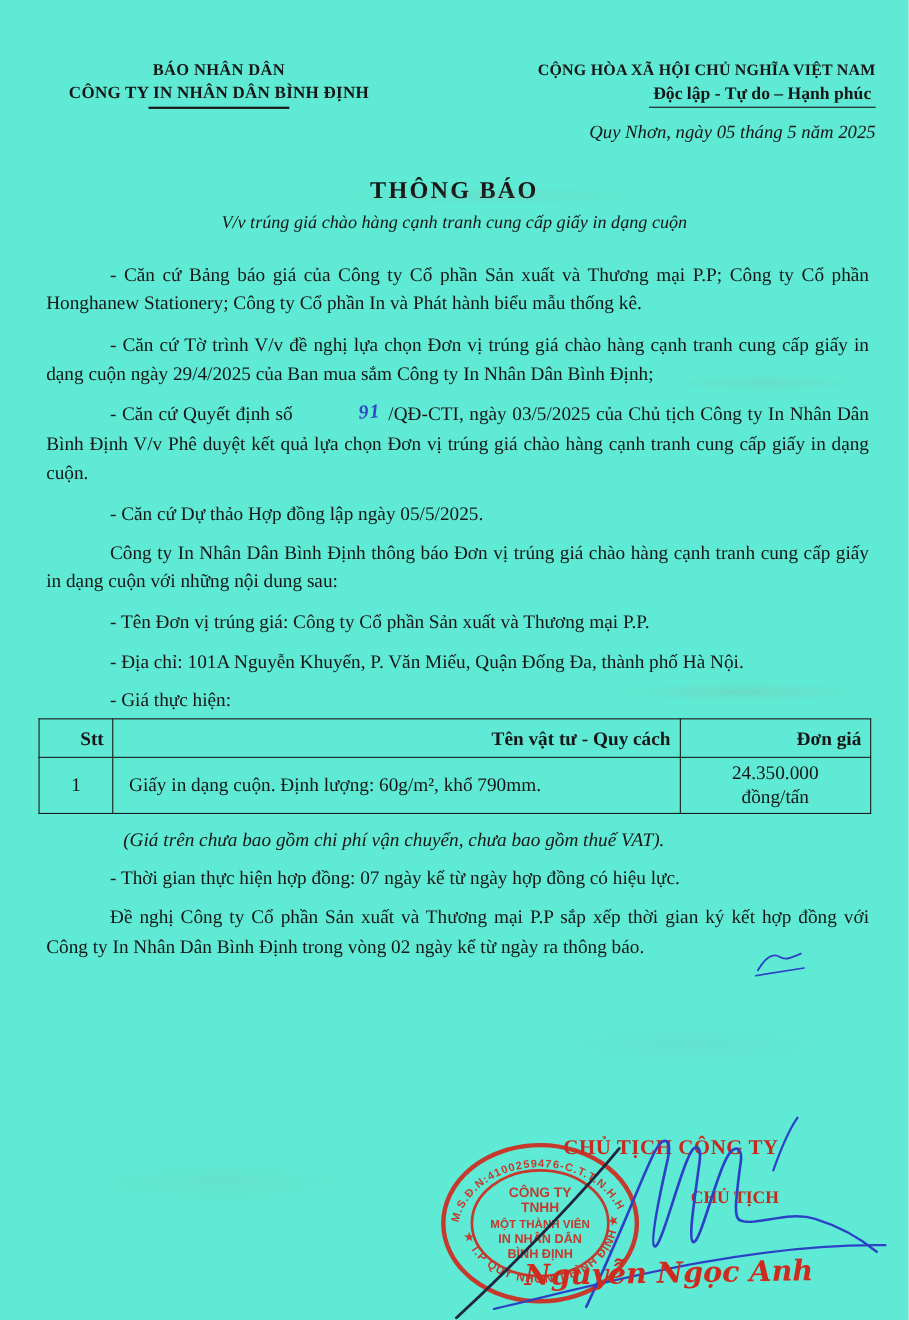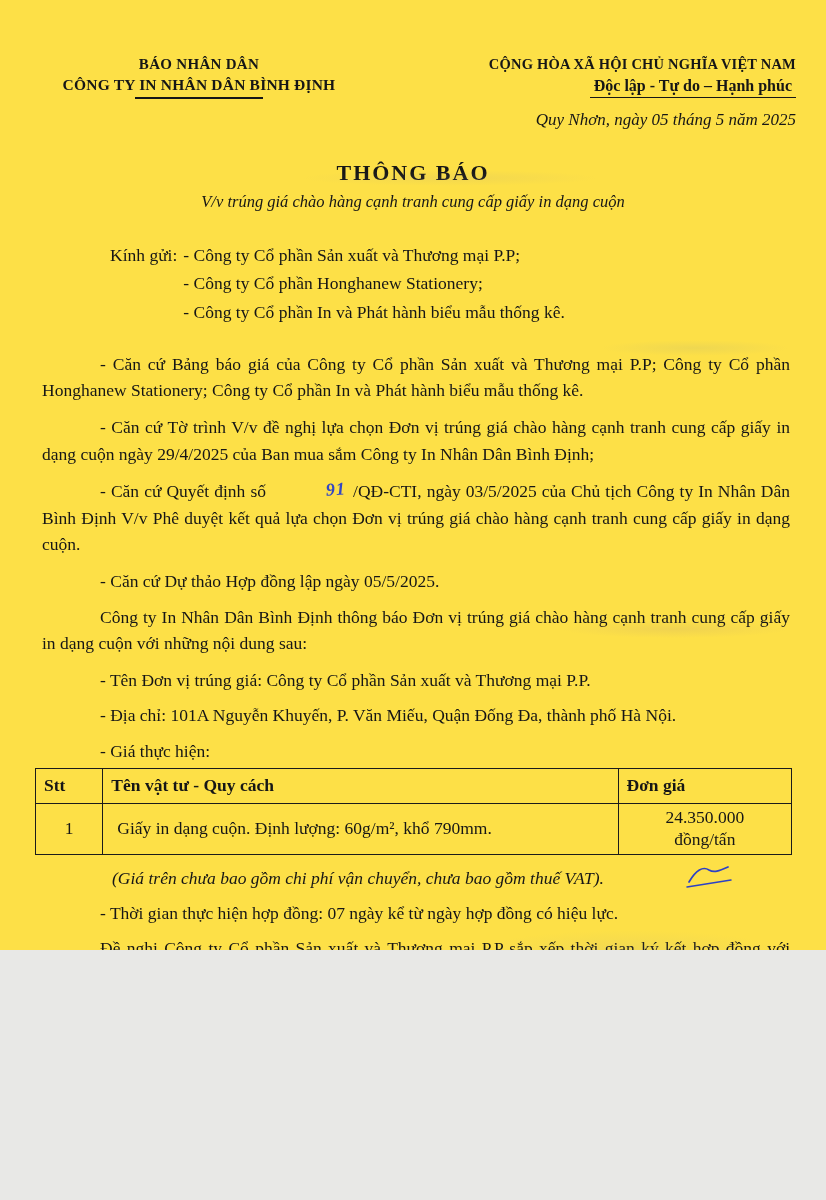--- a/index.html
+++ b/index.html
@@ -1,20 +1,20 @@
 <!DOCTYPE html>
 <html><head>
 <meta charset="utf-8">
 <style>
   html,body{margin:0;padding:0;background:#e8e8e6;}
   .page{
     position:relative;
-    width:826px;height:950px;
+    width:826px;height:1200px;
     margin:0 auto;
-    background:#fde047;
+    background:#5eead4;
     overflow:hidden;
     font-family:"Liberation Serif", serif;
     color:#161616;
   }
   
   .hdr{display:flex;padding:56px 30px 0 34px;}
   .hdr-left{width:330px;text-align:center;}
   .hdr-left .l1{font-weight:bold;font-size:15px;letter-spacing:.3px;}
   .hdr-left .l2{font-weight:bold;font-size:15.5px;margin-top:3px;letter-spacing:.2px;}
   .hdr-left .rule{width:128px;height:2px;background:#161616;margin:3px auto 0;}
@@ -35,21 +35,21 @@
   .body-text p{margin:0 0 11px;text-indent:58px;}
   .body-text p.tight{margin-bottom:9px;}
   .hand-number{
     color:#3347c4;font-style:italic;font-weight:bold;font-size:18px;
     display:inline-block;transform:rotate(-4deg);letter-spacing:1px;padding:0 2px;
   }
   .note-line{font-style:italic;position:relative;}
   
   .price-table{border-collapse:collapse;margin:2px 0 10px 35px;width:757px;table-layout:fixed;}
   .price-table th,.price-table td{border:1.6px solid #1b1b1b;padding:3px 8px;font-size:17.5px;}
-  .price-table th{font-weight:bold;text-align:left;height:28px;}
+  .price-table th{font-weight:bold;text-align:right;height:28px;}
   .col-stt{width:66px;}
   .col-item{width:505px;}
   .col-price{width:170px;}
   .price-table td.c-stt{text-align:center;}
   .price-table td.c-item{text-align:left;padding-left:14px;}
   .price-table td.c-price{text-align:center;line-height:1.25;}
   
   .sig-title{
     position:absolute;left:455px;top:1033px;width:310px;text-align:center;
     font-weight:bold;font-size:19px;color:#c8281d;letter-spacing:.5px;
@@ -96,28 +96,20 @@
       <div><span class="l2">Độc lập - Tự do – Hạnh phúc</span></div>
       <div class="l3">Quy Nhơn, ngày 05 tháng 5 năm 2025</div>
     </div>
   </div>
 
   <div class="title-block">
     <div class="doc-title">THÔNG BÁO</div>
     <div class="doc-subtitle">V/v trúng giá chào hàng cạnh tranh cung cấp giấy in dạng cuộn</div>
   </div>
 
-  <div class="recipients">
-    <div class="recip-label">Kính gửi:</div>
-    <div class="recip-items">
-      <div>- Công ty Cổ phần Sản xuất và Thương mại P.P;</div>
-      <div>- Công ty Cổ phần Honghanew Stationery;</div>
-      <div>- Công ty Cổ phần In và Phát hành biểu mẫu thống kê.</div>
-    </div>
-  </div>
 
   <div class="body-text">
     <p>- Căn cứ Bảng báo giá của Công ty Cổ phần Sản xuất và Thương mại P.P; Công ty Cổ phần Honghanew Stationery; Công ty Cổ phần In và Phát hành biểu mẫu thống kê.</p>
     <p>- Căn cứ Tờ trình V/v đề nghị lựa chọn Đơn vị trúng giá chào hàng cạnh tranh cung cấp giấy in dạng cuộn ngày 29/4/2025 của Ban mua sắm Công ty In Nhân Dân Bình Định;</p>
     <p><span>- Căn cứ Quyết định số</span><span class="hand-number">91</span> <span>/QĐ-CTI, ngày 03/5/2025 của Chủ tịch Công ty In Nhân Dân Bình Định V/v Phê duyệt kết quả lựa chọn Đơn vị trúng giá chào hàng cạnh tranh cung cấp giấy in dạng cuộn.</span></p>
     <p class="tight">- Căn cứ Dự thảo Hợp đồng lập ngày 05/5/2025.</p>
     <p>Công ty In Nhân Dân Bình Định thông báo Đơn vị trúng giá chào hàng cạnh tranh cung cấp giấy in dạng cuộn với những nội dung sau:</p>
     <p class="tight">- Tên Đơn vị trúng giá: Công ty Cổ phần Sản xuất và Thương mại P.P.</p>
     <p class="tight">- Địa chỉ: 101A Nguyễn Khuyến, P. Văn Miếu, Quận Đống Đa, thành phố Hà Nội.</p>
     <p class="tight" style="margin-bottom:4px;">- Giá thực hiện:</p>

